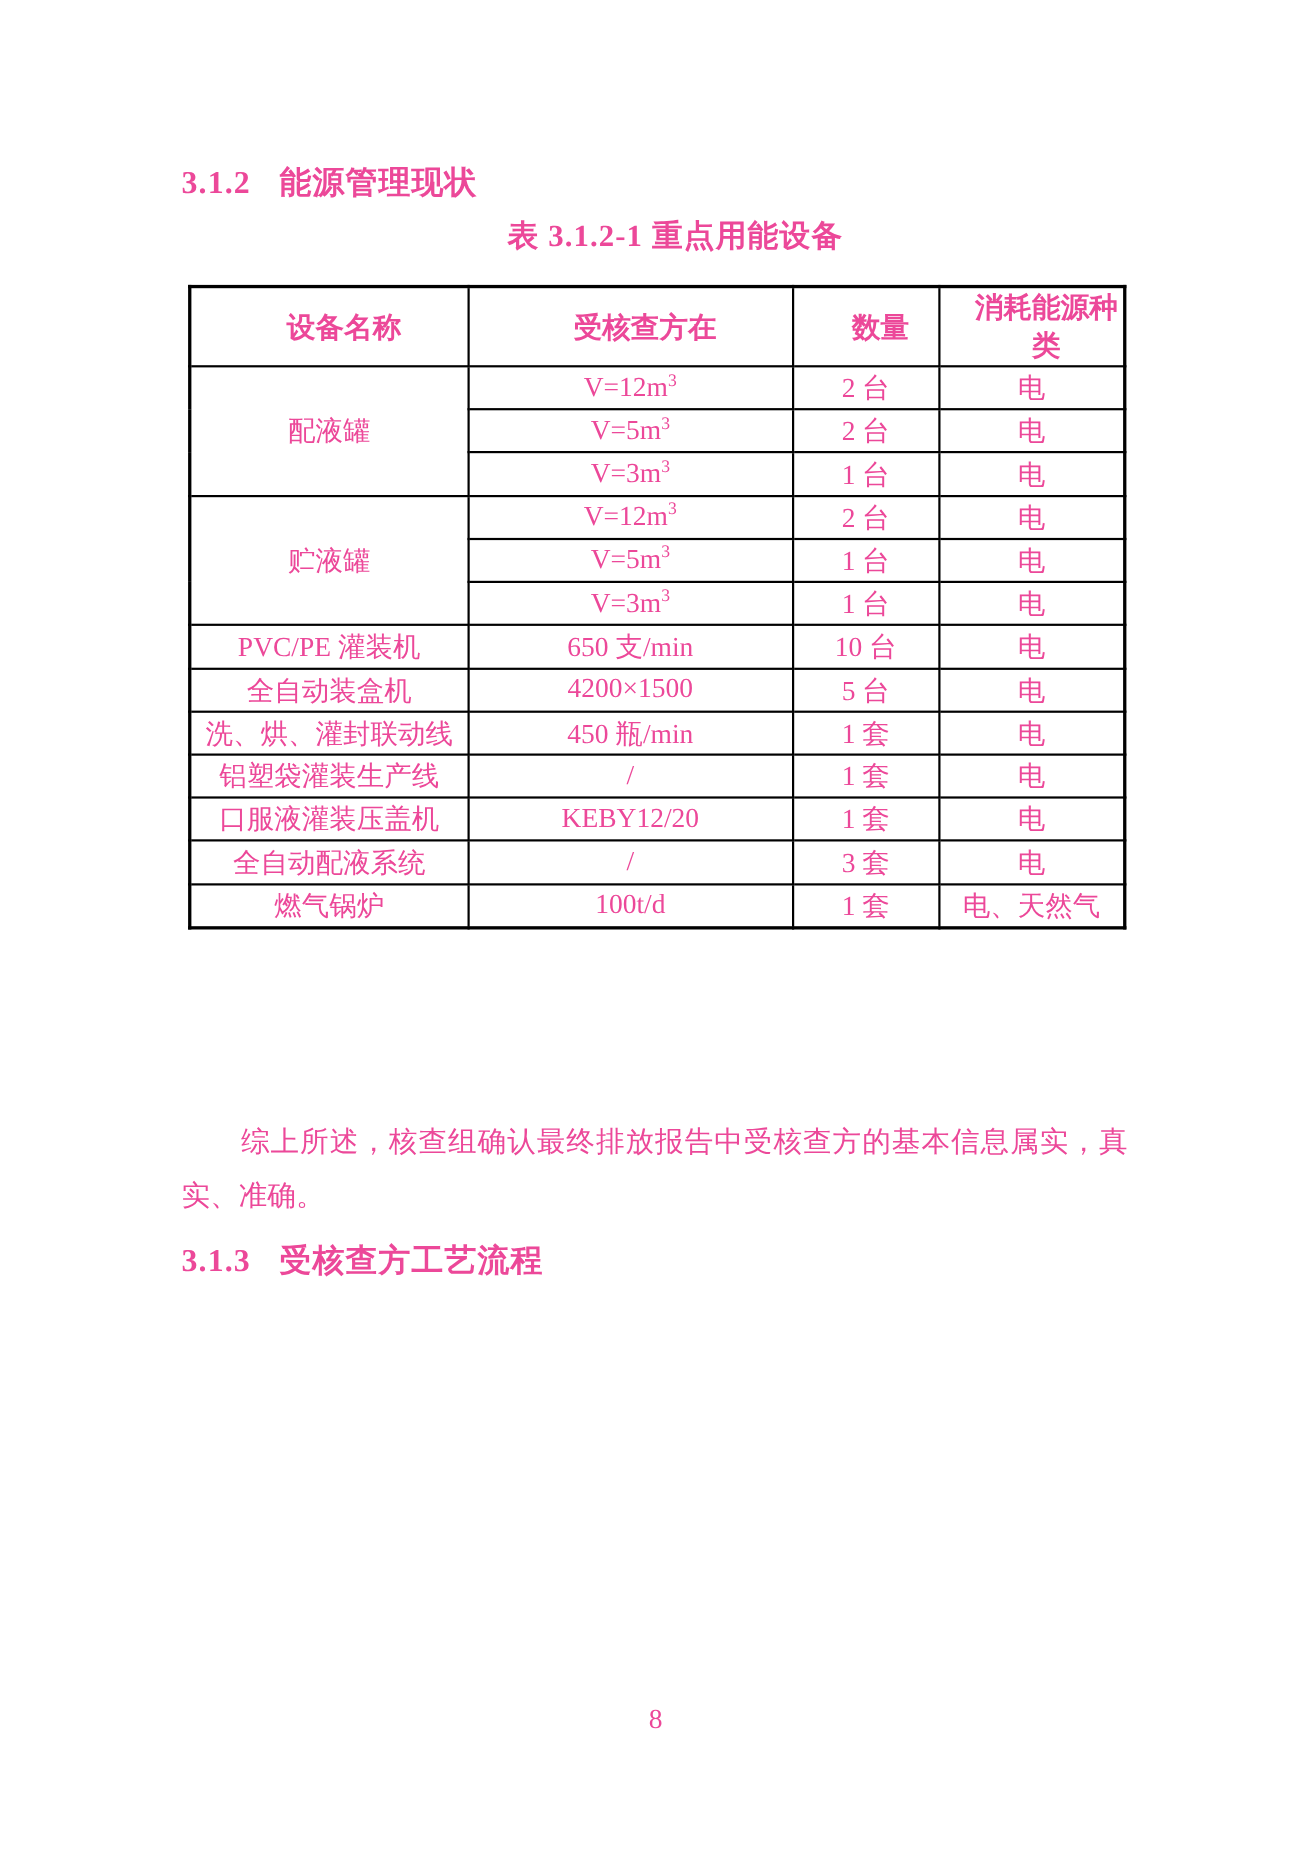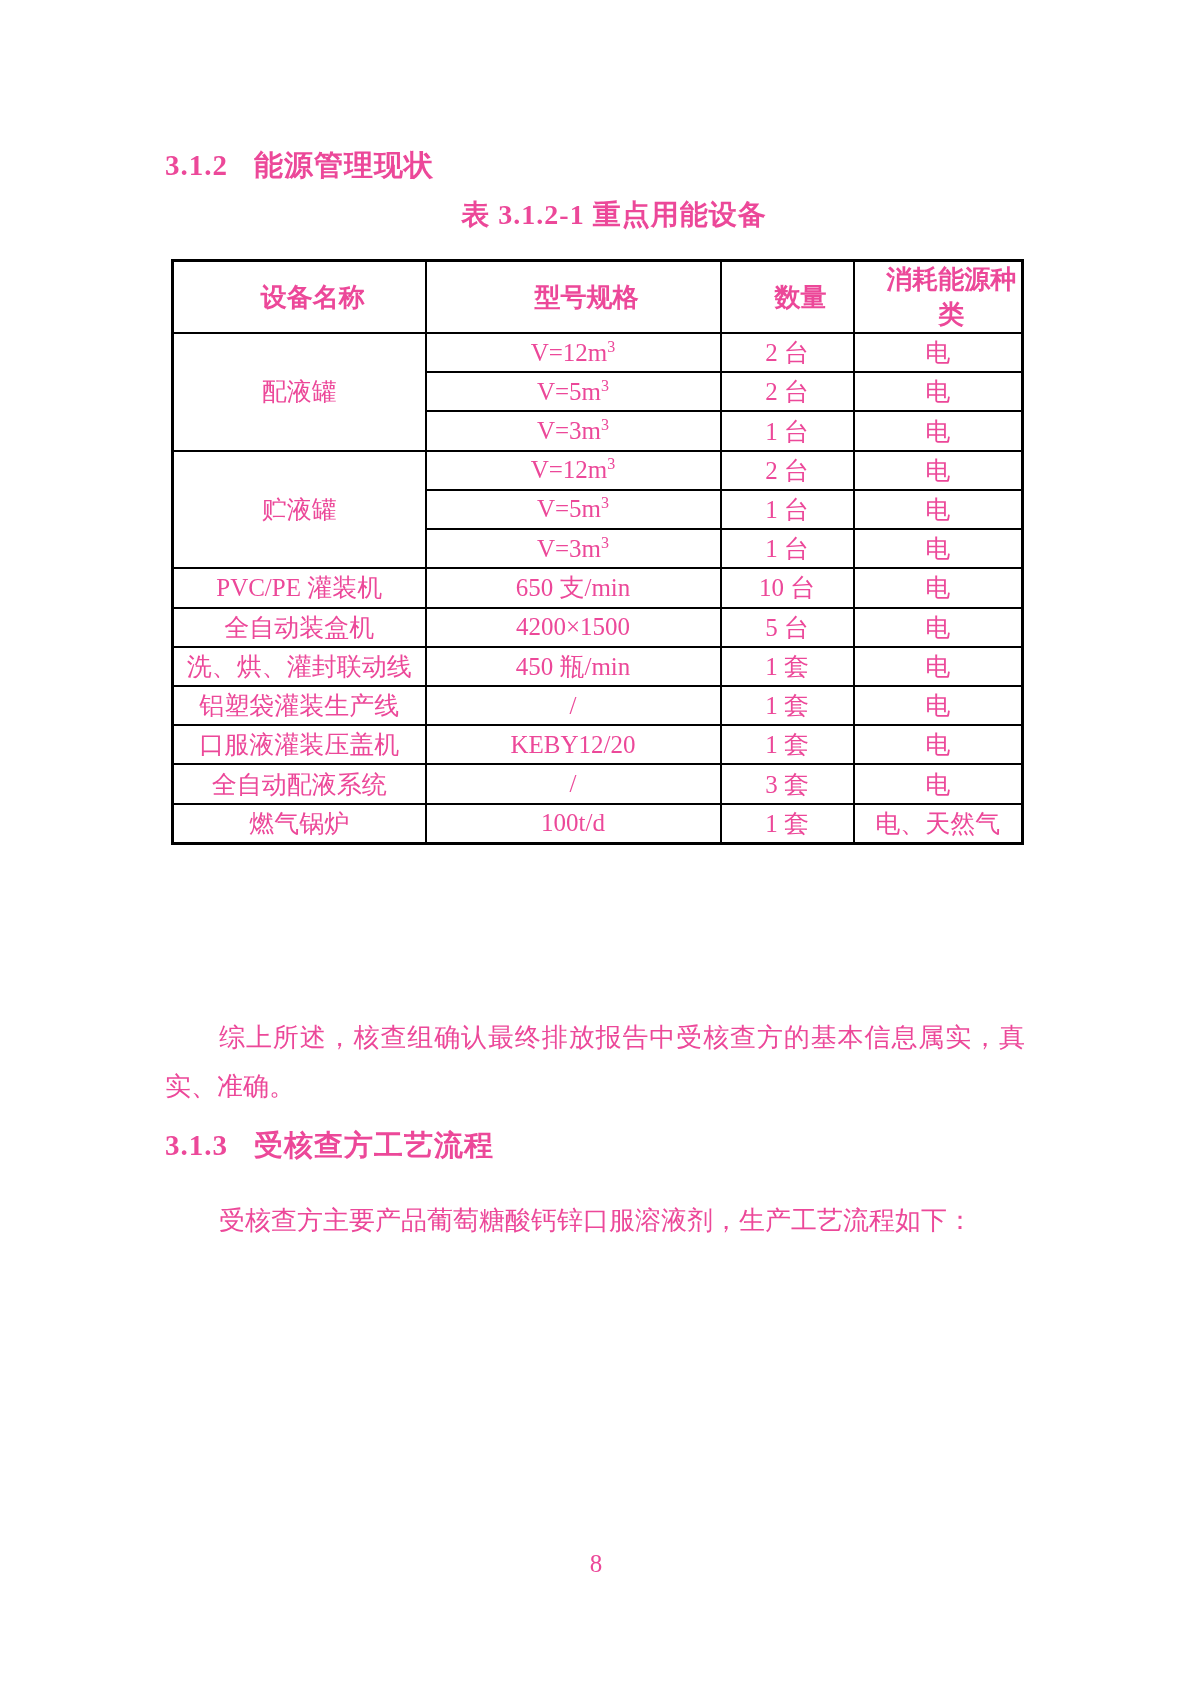--- a/index.html
+++ b/index.html
@@ -68,21 +68,21 @@
   <table class="equipment">
     <colgroup>
       <col style="width:253px">
         <col style="width:295px">
         <col style="width:133px">
         <col style="width:169px">
     </colgroup>
     <thead>
       <tr>
         <th>设备名称</th>
-        <th>型号规格</th>
+        <th>受核查方在</th>
         <th>数量</th>
         <th>消耗能源种类</th>
       </tr>
     </thead>
     <tbody>
         <tr>
           <td rowspan="3">配液罐</td>
           <td>V=12m<sup>3</sup></td>
           <td>2 台</td>
           <td>电</td>
@@ -158,17 +158,16 @@
       </tbody>
   </table>
 
 
   <p class="para" id="para-conclusion">综上所述，核查组确认最终排放报告中受核查方的基本信息属实，真实、准确。</p>
 
   <div class="heading" id="heading-process">
     <span class="num">3.1.3</span><span>受核查方工艺流程</span>
   </div>
 
-  <p class="para" id="para-process">受核查方主要产品葡萄糖酸钙锌口服溶液剂，生产工艺流程如下：</p>
 
   <div class="page-number">8</div>
 
 </div>
 
 </body></html>

